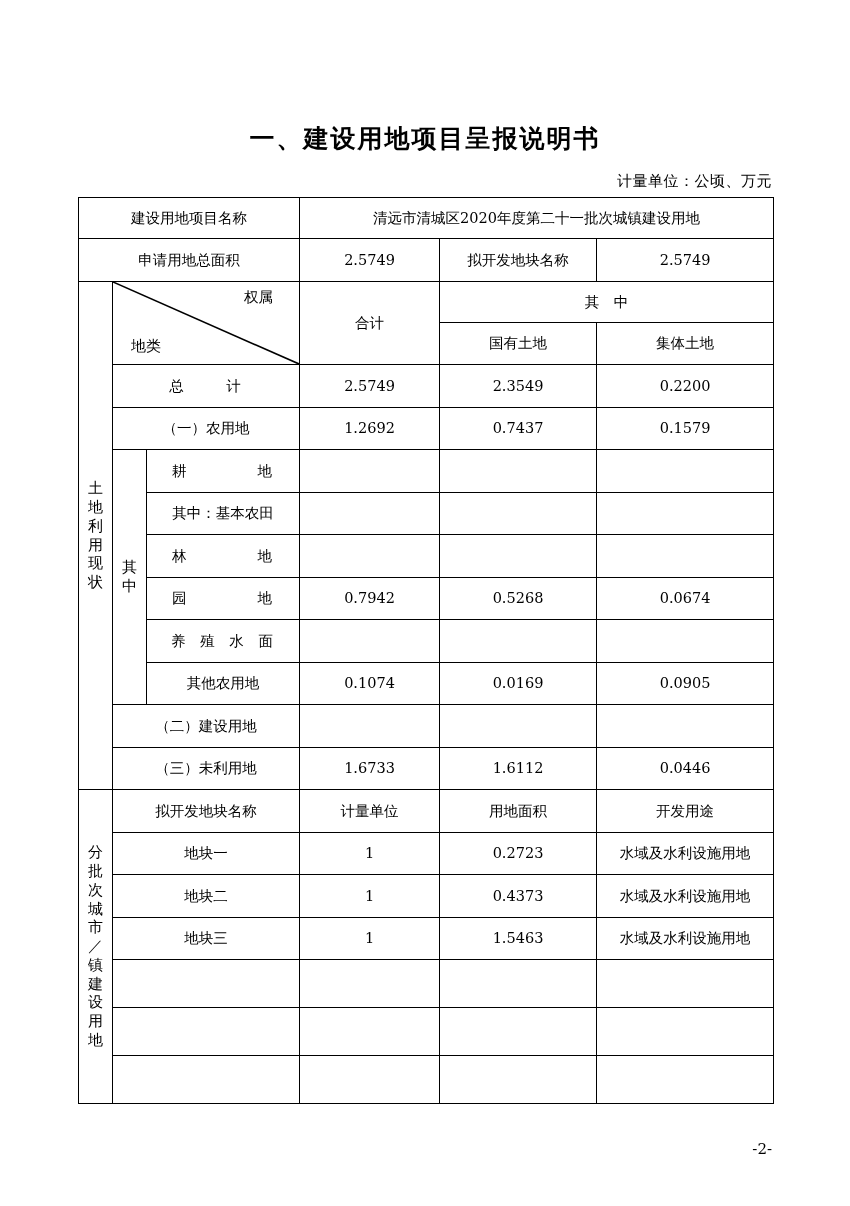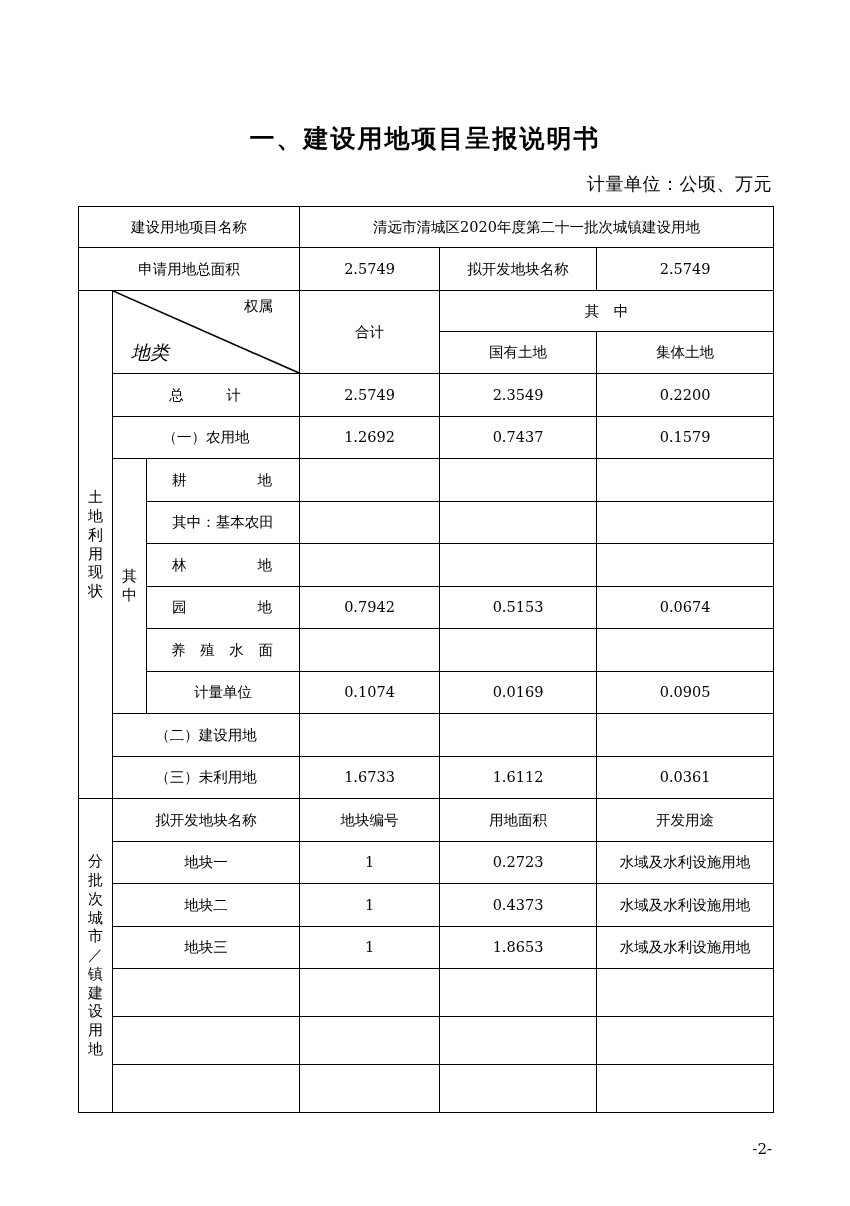--- a/index.html
+++ b/index.html
@@ -33,30 +33,30 @@
     font-size: 25px;
     font-weight: bold;
     letter-spacing: 2px;
     font-family: "DejaVu Serif", "Liberation Serif", serif;
   }
 
   .unit-line {
     position: absolute;
     right: 78px;
     top: 172px;
-    font-size: 18px;
+    font-size: 15px;
     font-family: Liberation Serif, serif;
     letter-spacing: 0.5px;
   }
 
   
   .tbl-wrap {
     position: absolute;
     left: 78px;
-    top: 206px;
+    top: 197px;
     width: 695px;
   }
   table.main {
     border-collapse: collapse;
     table-layout: fixed;
     width: 695px;
     font-family: "DejaVu Serif", "Liberation Serif", serif;
     font-size: 14.5px;
   }
   table.main td {
@@ -107,22 +107,21 @@
   .diag .quanshu {
     position: absolute;
     right: 26px;
     top: 6px;
     font-size: 14.5px;
   }
   .diag .dilei {
     position: absolute;
     left: 18px;
     bottom: 8px;
-    font-size: 19px;
-    font-style: italic;
+    font-size: 15px;
   }
 
   
   .page-no {
     position: absolute;
     right: 78px;
     top: 1140px;
     font-size: 15px;
     font-family: "DejaVu Serif", "Liberation Serif", serif;
   }
@@ -222,68 +221,68 @@
         <tr>
           <td class="h-row spaced2">林　　地</td>
           <td class="h-row"></td>
           <td class="h-row"></td>
           <td class="h-row"></td>
         </tr>
 
         <tr>
           <td class="h-row spaced2">园　　地</td>
           <td class="h-row">0.7942</td>
-          <td class="h-row">0.5153</td>
+          <td class="h-row">0.5268</td>
           <td class="h-row">0.0674</td>
         </tr>
 
         <tr>
           <td class="h-row spacedsm">养 殖 水 面</td>
           <td class="h-row"></td>
           <td class="h-row"></td>
           <td class="h-row"></td>
         </tr>
 
         <tr>
-          <td class="h-row">计量单位</td>
+          <td class="h-row">其他农用地</td>
           <td class="h-row">0.1074</td>
           <td class="h-row">0.0169</td>
           <td class="h-row">0.0905</td>
         </tr>
 
         <tr>
           <td class="h-row" colspan="2">（二）建设用地</td>
           <td class="h-row"></td>
           <td class="h-row"></td>
           <td class="h-row"></td>
         </tr>
 
         <tr>
           <td class="h-row" colspan="2">（三）未利用地</td>
           <td class="h-row">1.6733</td>
           <td class="h-row">1.6112</td>
-          <td class="h-row">0.0361</td>
+          <td class="h-row">0.0446</td>
         </tr>
 
         <tr>
           <td rowspan="7" class="vlabel">
             <span>分</span>
               <span>批</span>
               <span>次</span>
               <span>城</span>
               <span>市</span>
               <span>／</span>
               <span>镇</span>
               <span>建</span>
               <span>设</span>
               <span>用</span>
               <span>地</span>
           </td>
           <td class="h-brow" colspan="2">拟开发地块名称</td>
-          <td class="h-brow">地块编号</td>
+          <td class="h-brow">计量单位</td>
           <td class="h-brow">用地面积</td>
           <td class="h-brow">开发用途</td>
         </tr>
 
         <tr>
           <td class="h-brow" colspan="2">地块一</td>
           <td class="h-brow">1</td>
           <td class="h-brow">0.2723</td>
           <td class="h-brow">水域及水利设施用地</td>
         </tr>
@@ -291,21 +290,21 @@
         <tr>
           <td class="h-brow" colspan="2">地块二</td>
           <td class="h-brow">1</td>
           <td class="h-brow">0.4373</td>
           <td class="h-brow">水域及水利设施用地</td>
         </tr>
 
         <tr>
           <td class="h-brow" colspan="2">地块三</td>
           <td class="h-brow">1</td>
-          <td class="h-brow">1.8653</td>
+          <td class="h-brow">1.5463</td>
           <td class="h-brow">水域及水利设施用地</td>
         </tr>
 
         <tr>
           <td class="h-erow" colspan="2"></td>
           <td class="h-erow"></td>
           <td class="h-erow"></td>
           <td class="h-erow"></td>
         </tr>
 

